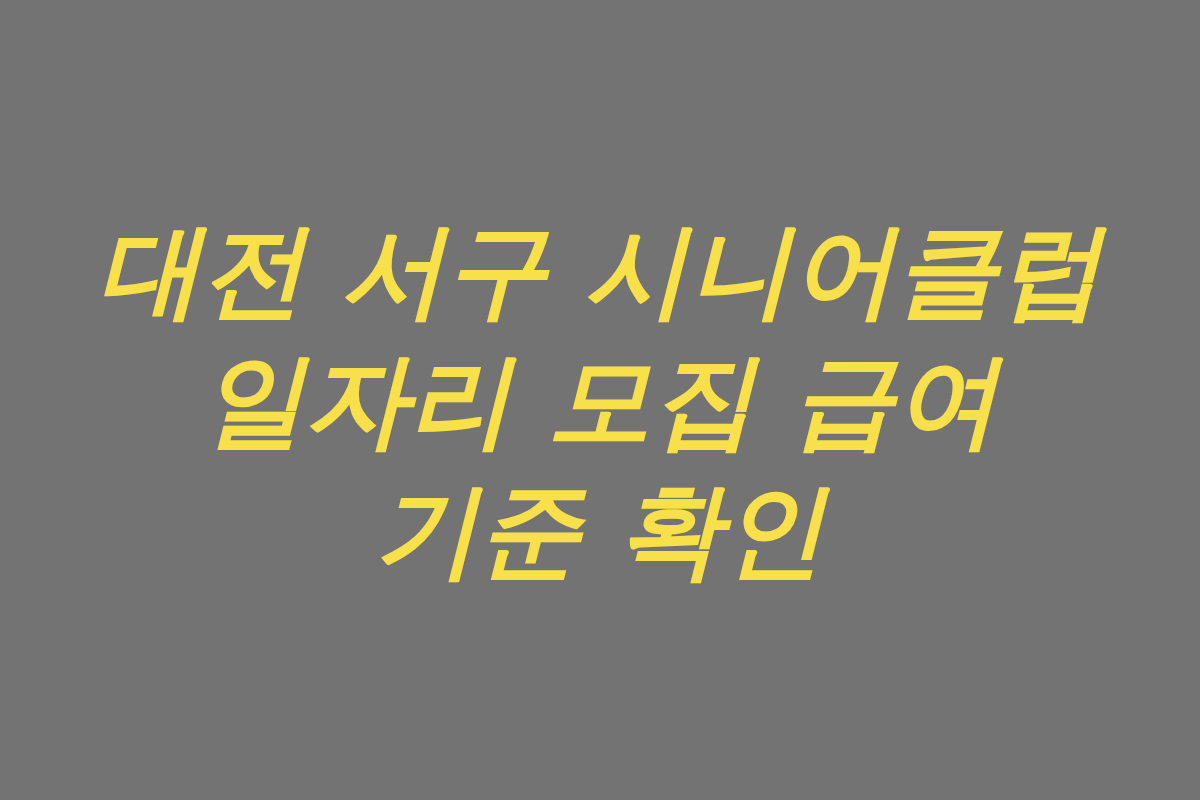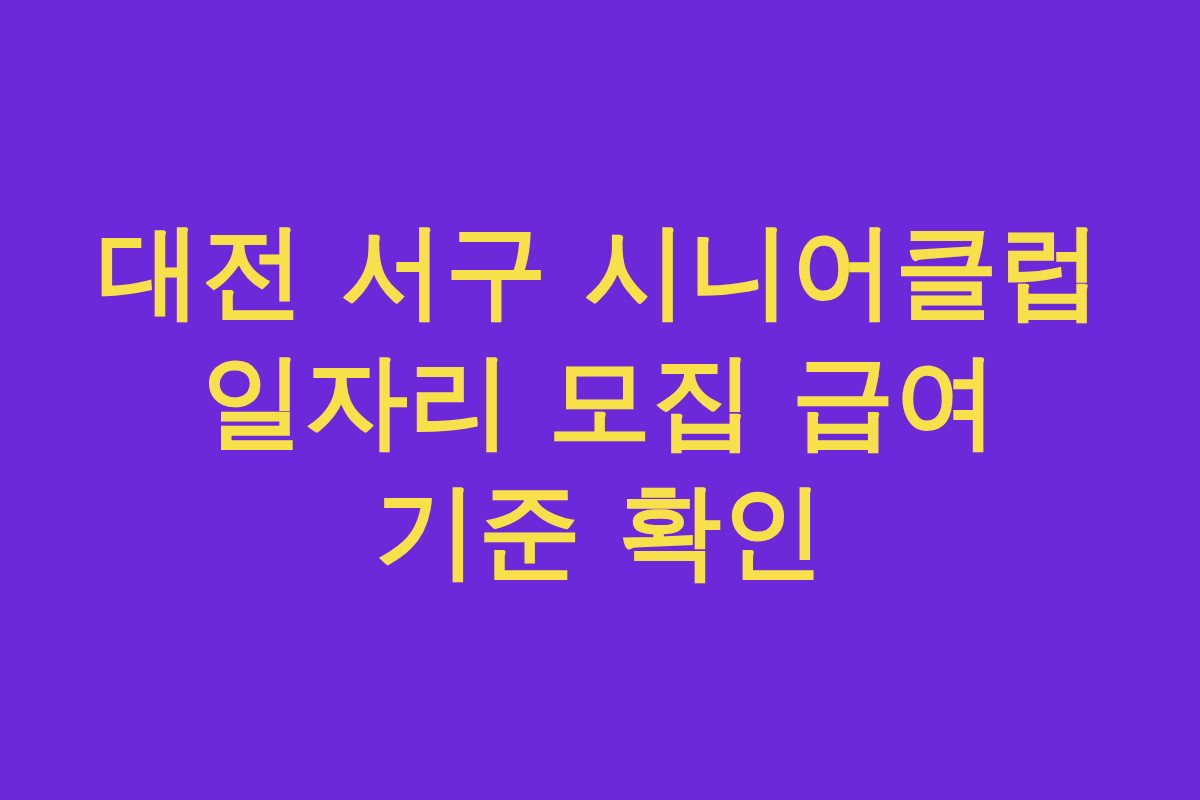--- a/index.html
+++ b/index.html
@@ -45,19 +45,19 @@
     letter-spacing: 0.5px;
     word-break: keep-all;
     overflow-wrap: break-word;
     text-rendering: optimizeLegibility;
     -webkit-font-smoothing: antialiased;
   }
 </style>
 </head>
 <body>
 
-<div id="banner-card" style="background-color: #6d28d9;">
+<div id="banner-card" style="background-color: #737373; font-style: italic;">
 
   <div id="headline-block">
     <h1 id="headline-text" style="color: rgb(247, 224, 73); text-align: center;">대전 서구 시니어클럽 일자리 모집 급여 기준 확인</h1>
   </div>
 
 </div>
 
 </body></html>

